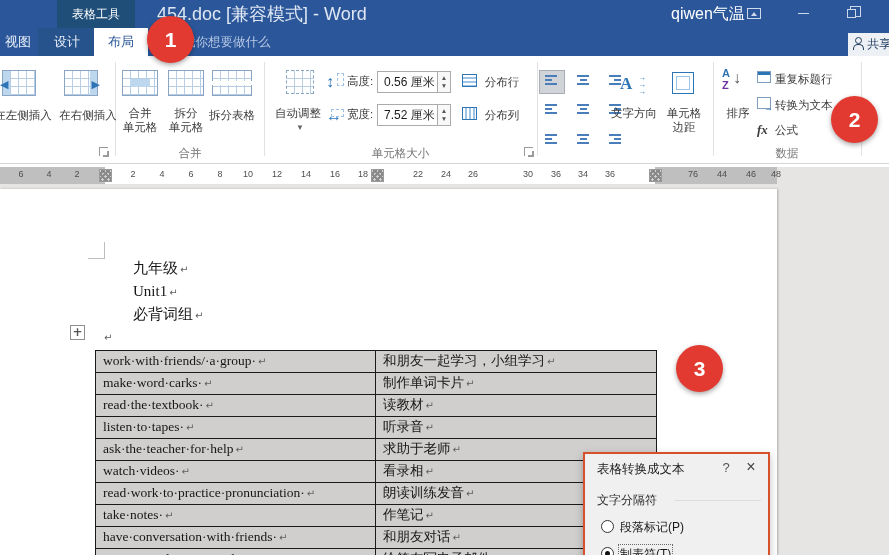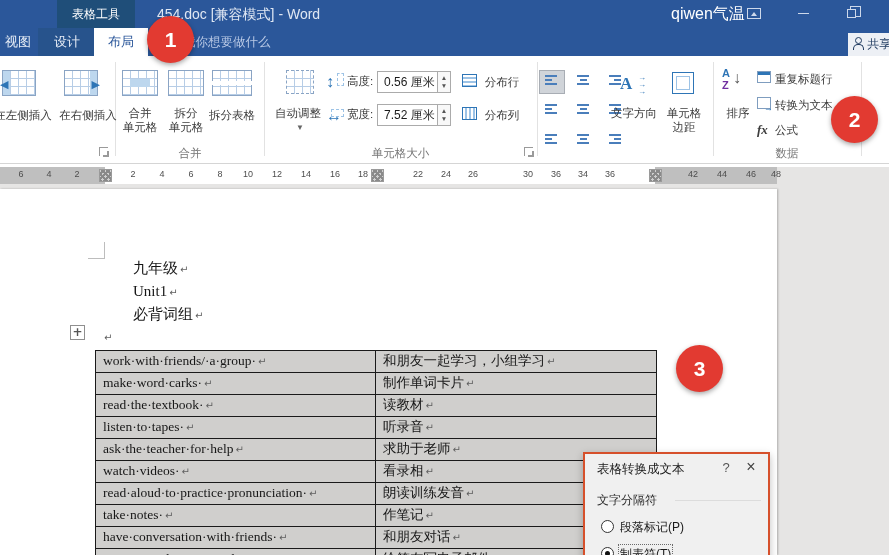--- a/index.html
+++ b/index.html
@@ -4,21 +4,21 @@
 <style>
   html,body{margin:0;padding:0;background:#888;}
   *{box-sizing:border-box;}
   #root{position:relative;width:889px;height:555px;overflow:hidden;background:#fff;
         font-family:"Liberation Sans","DejaVu Sans",sans-serif;-webkit-font-smoothing:antialiased;}
 
   
   .titlebar{position:absolute;left:0;top:0;width:889px;height:28px;background:#2b579a;}
   .ctx-header{position:absolute;left:57px;top:0;width:78px;height:28px;background:#1f4e79;
               color:#fff;font-size:12px;line-height:28px;text-align:center;}
-  .doc-title{position:absolute;left:157px;top:0;height:28px;line-height:28px;color:#dfe7f3;font-size:14px;}
+  .doc-title{position:absolute;left:157px;top:0;height:28px;line-height:28px;color:#dfe7f3;font-size:18px;}
   .user-name{position:absolute;left:671px;top:0;height:28px;line-height:28px;color:#fff;font-size:16px;}
   .wi-box{position:absolute;left:747px;top:8px;width:14px;height:11px;border:1px solid #cdd8ea;}
   .wi-box::after{content:"";position:absolute;left:3px;top:3px;border-left:3px solid transparent;
                  border-right:3px solid transparent;border-bottom:4px solid #cdd8ea;}
   .wi-min{position:absolute;left:798px;top:13px;width:11px;height:1px;background:#cdd8ea;}
   .wi-restore{position:absolute;left:847px;top:9px;width:9px;height:9px;border:1px solid #cdd8ea;}
   .wi-restore::before{content:"";position:absolute;left:2px;top:-4px;width:9px;height:9px;
                       border:1px solid #cdd8ea;background:#2b579a;}
   .wi-restore::after{content:"";position:absolute;left:-1px;top:-1px;width:7px;height:7px;background:#2b579a;border:1px solid #cdd8ea;}
 
@@ -332,21 +332,21 @@
       <span class="ruler-num" style="left: 355px;">18</span>
       <span class="ruler-num" style="left: 410px;">22</span>
       <span class="ruler-num" style="left: 438px;">24</span>
       <span class="ruler-num" style="left: 465px;">26</span>
       <span class="ruler-num" style="left: 493px; margin-top: 14px;">28</span>
       <span class="ruler-num" style="left: 520px;">30</span>
       <span class="ruler-num" style="left: 548px;">36</span>
       <span class="ruler-num" style="left: 575px;">34</span>
       <span class="ruler-num" style="left: 602px;">36</span>
       <span class="ruler-num" style="left: 630px; margin-top: 24px;">38</span>
-      <span class="ruler-num" style="left: 685px;">42</span>
+      <span class="ruler-num" style="left: 685px;">76</span>
       <span class="ruler-num" style="left: 714px;">44</span>
       <span class="ruler-num" style="left: 743px;">46</span>
       <span class="ruler-num" style="left: 768px;">48</span>
     </div>
 
   <div class="docarea">
     <div class="page">
       <div class="corner-mark"></div>
       <div class="para" style="top:70px;"><span>九年级</span><span class="pmark">↵</span></div>
       <div class="para" style="top:93px;"><span>Unit1</span><span class="pmark">↵</span></div>
@@ -373,21 +373,21 @@
             </tr>
             <tr>
               <td class="c1"><span>ask·the·teacher·for·help</span><span class="pmark">↵</span></td>
               <td class="c2"><span>求助于老师</span><span class="pmark">↵</span></td>
             </tr>
             <tr>
               <td class="c1"><span>watch·videos·</span><span class="pmark">↵</span></td>
               <td class="c2"><span>看录相</span><span class="pmark">↵</span></td>
             </tr>
             <tr>
-              <td class="c1"><span>read·aloud·to·practice·pronunciation·</span><span class="pmark">↵</span></td>
+              <td class="c1"><span>read·work·to·practice·pronunciation·</span><span class="pmark">↵</span></td>
               <td class="c2"><span>朗读训练发音</span><span class="pmark">↵</span></td>
             </tr>
             <tr>
               <td class="c1"><span>take·notes·</span><span class="pmark">↵</span></td>
               <td class="c2"><span>作笔记</span><span class="pmark">↵</span></td>
             </tr>
             <tr>
               <td class="c1"><span>have·conversation·with·friends·</span><span class="pmark">↵</span></td>
               <td class="c2"><span>和朋友对话</span><span class="pmark">↵</span></td>
             </tr>

